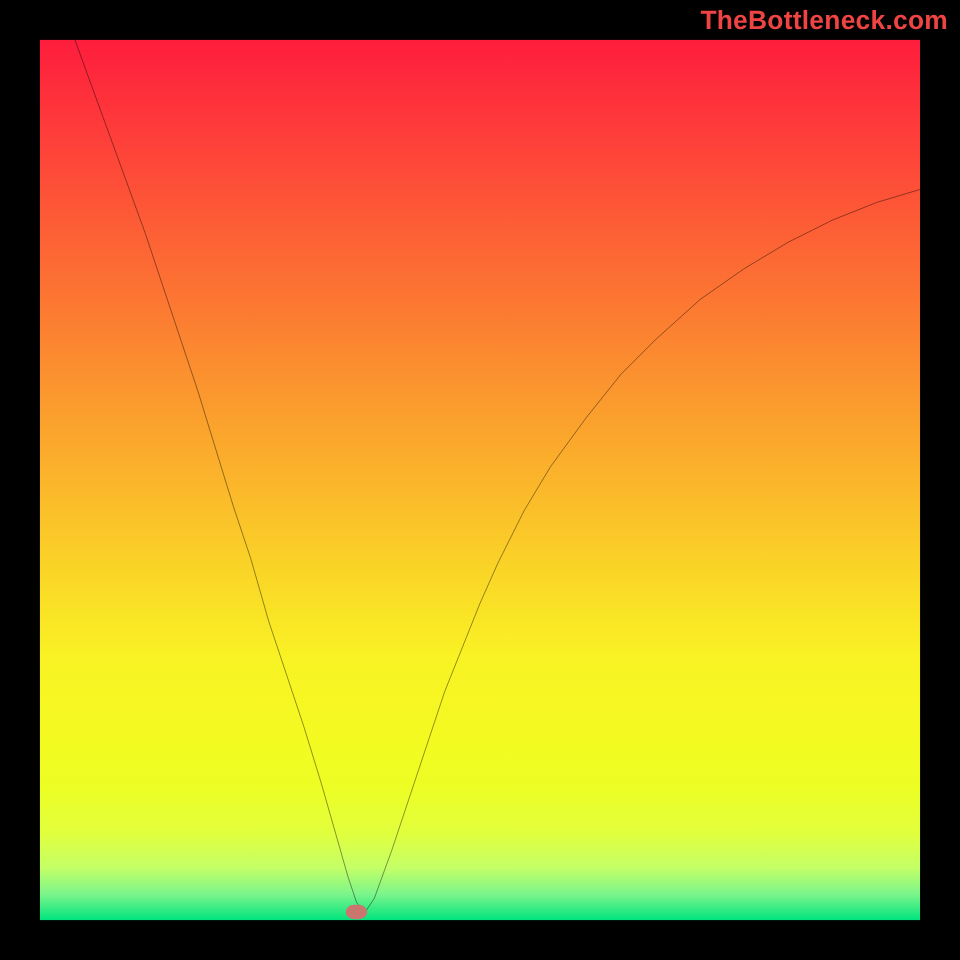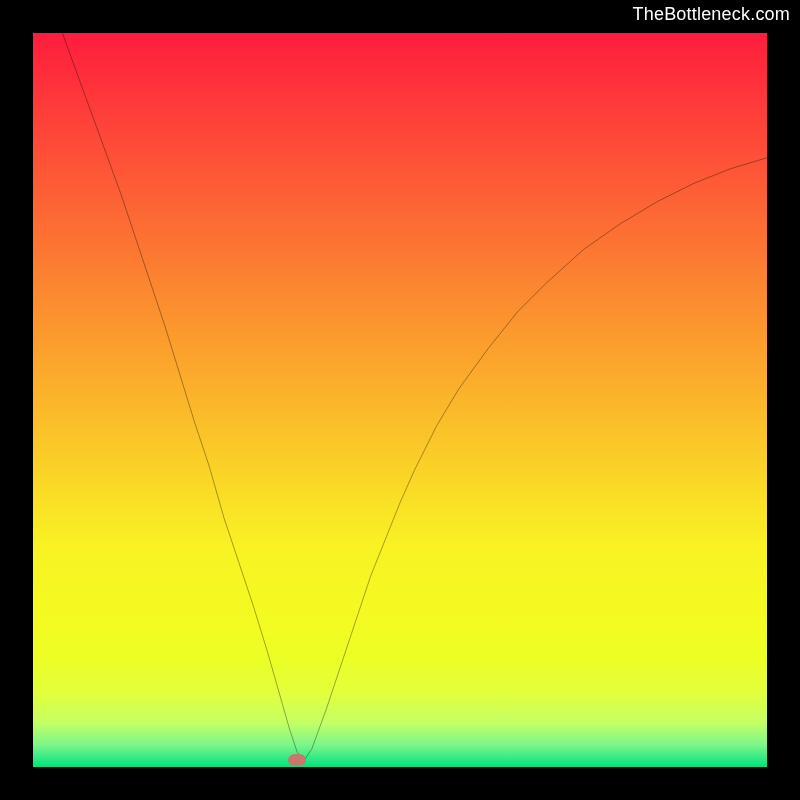--- a/index.html
+++ b/index.html
@@ -14,23 +14,23 @@
   .frame {
     position: relative;
     width: 800px;
     height: 800px;
     background: #000;
   }
   .watermark {
     position: absolute;
     top: 4px;
     right: 10px;
-    color: #ffffff;
-    font-size: 18px;
-    font-weight: 400;
+    color: #ef4444;
+    font-size: 22px;
+    font-weight: 700;
     letter-spacing: 0.2px;
     z-index: 10;
   }
   .plot-area {
     position: absolute;
     left: 33px;
     top: 33px;
     width: 734px;
     height: 734px;
     overflow: hidden;

